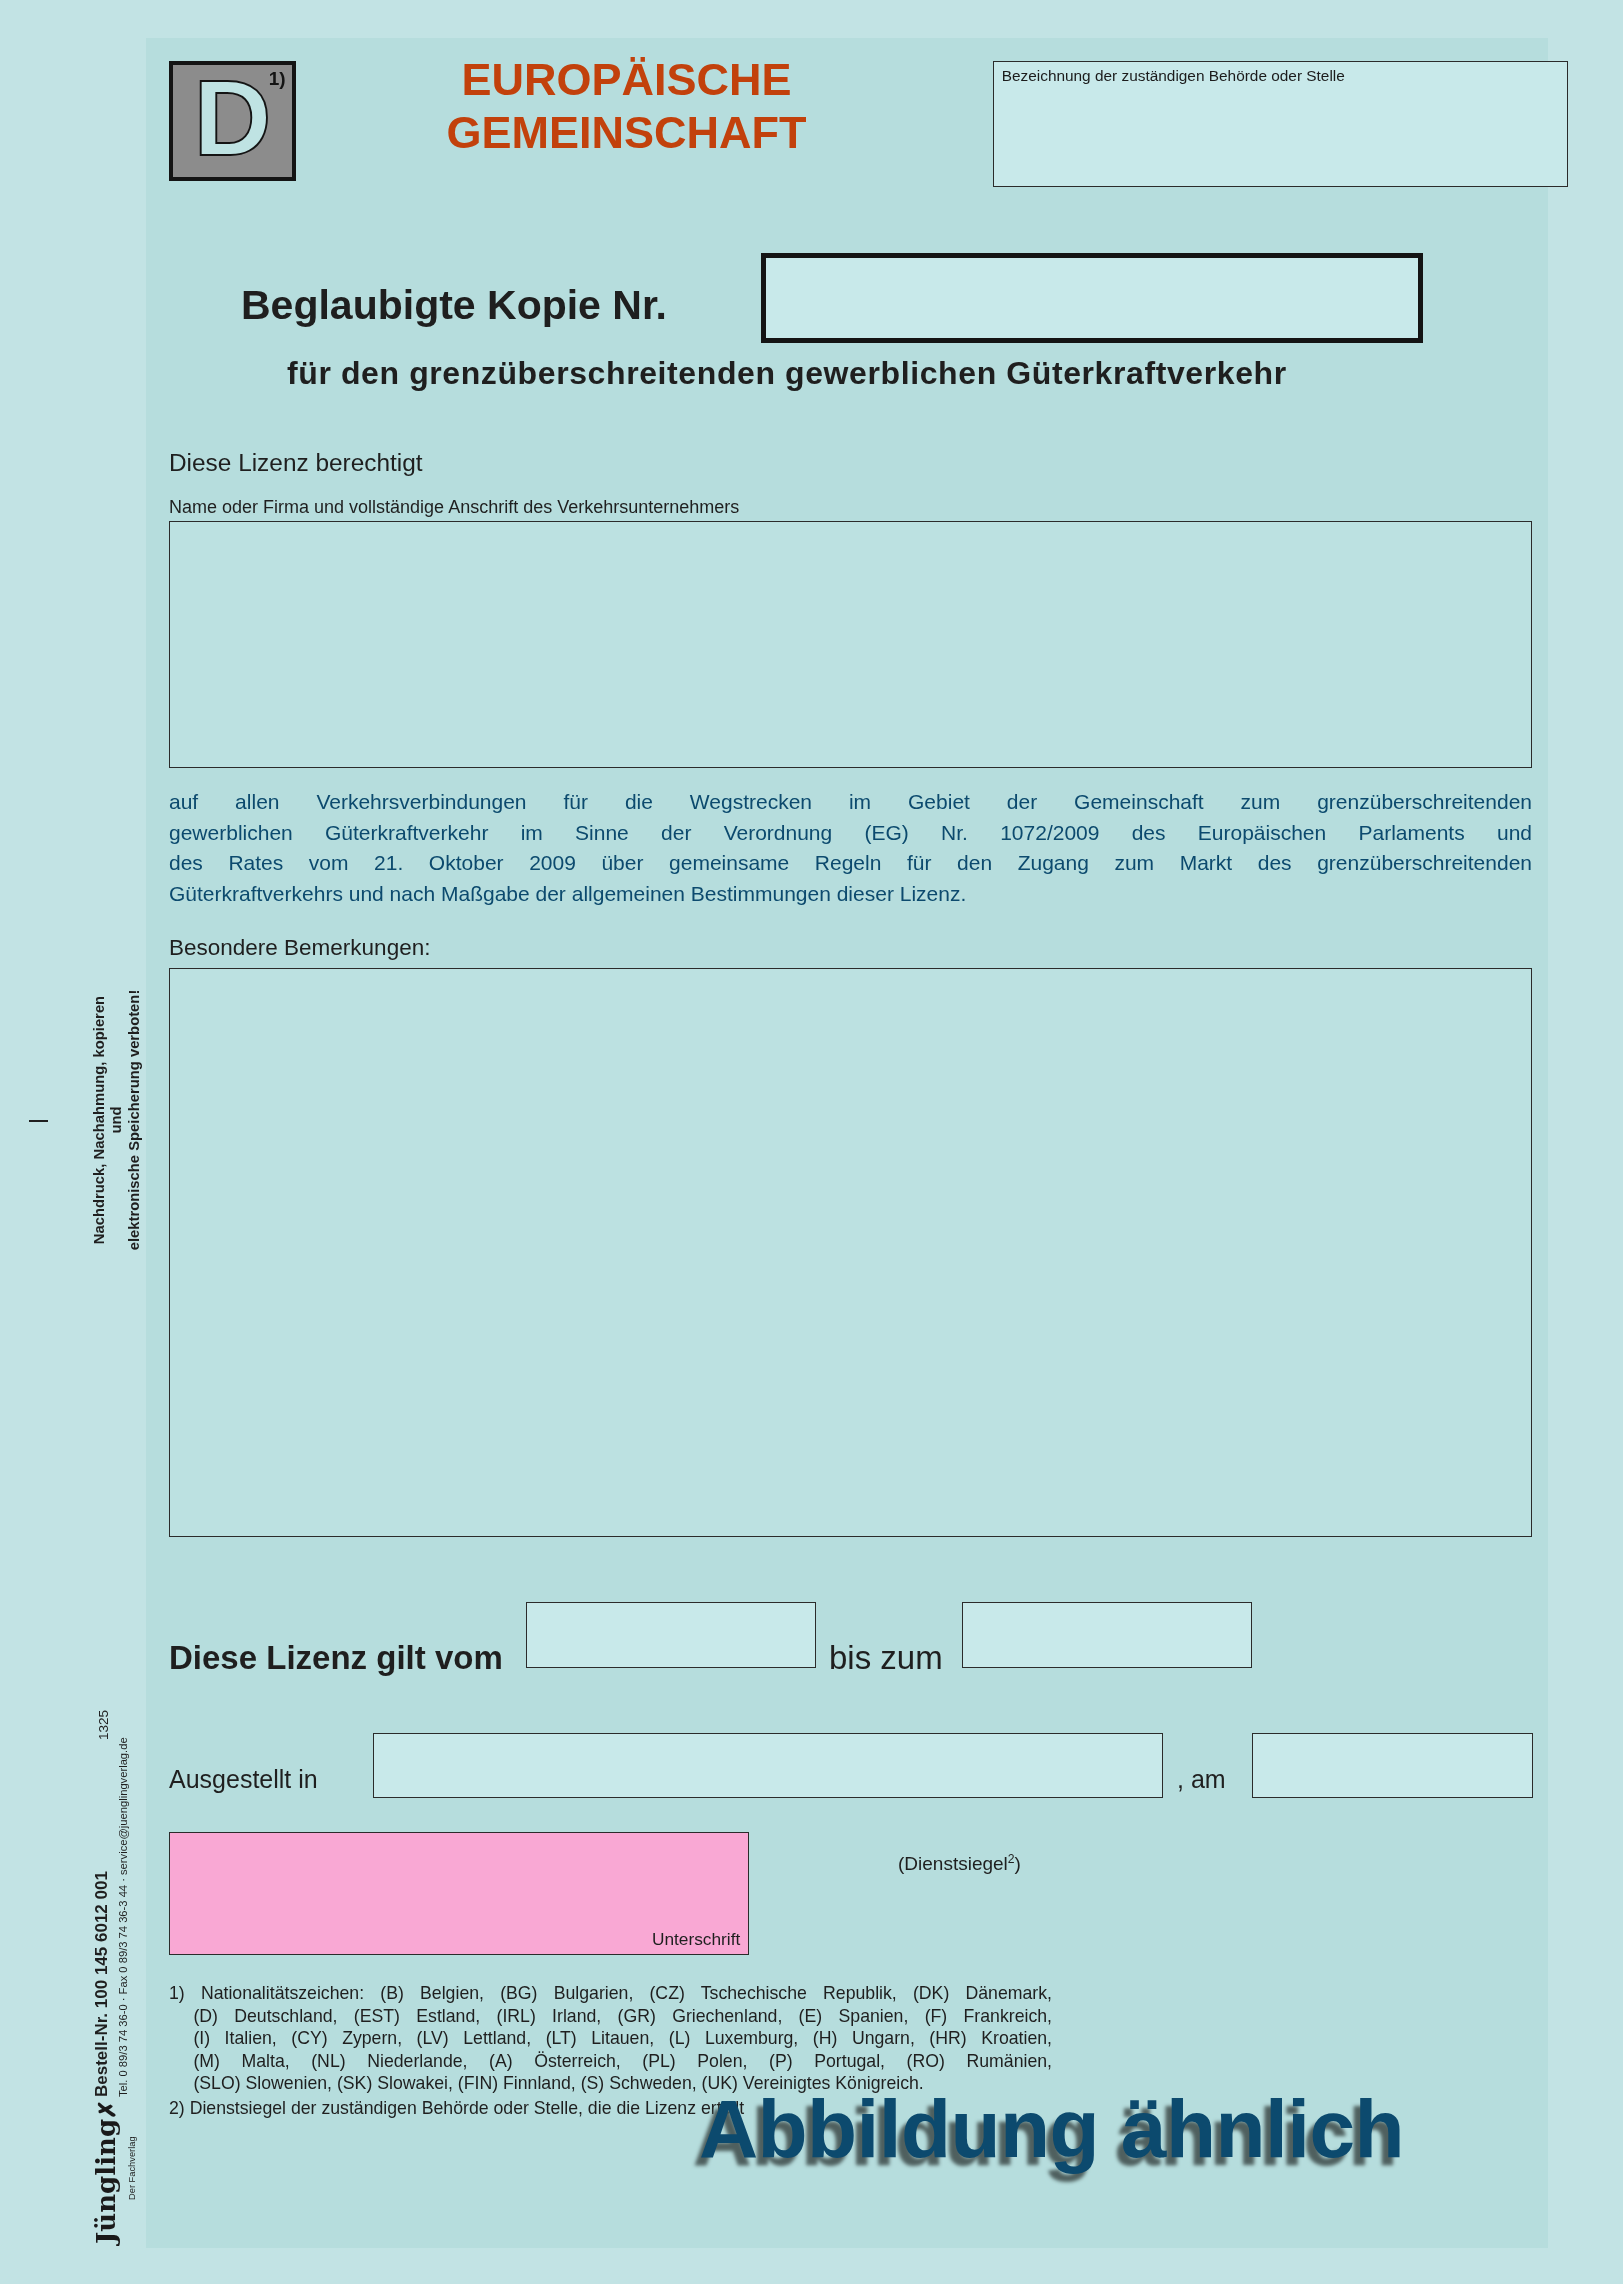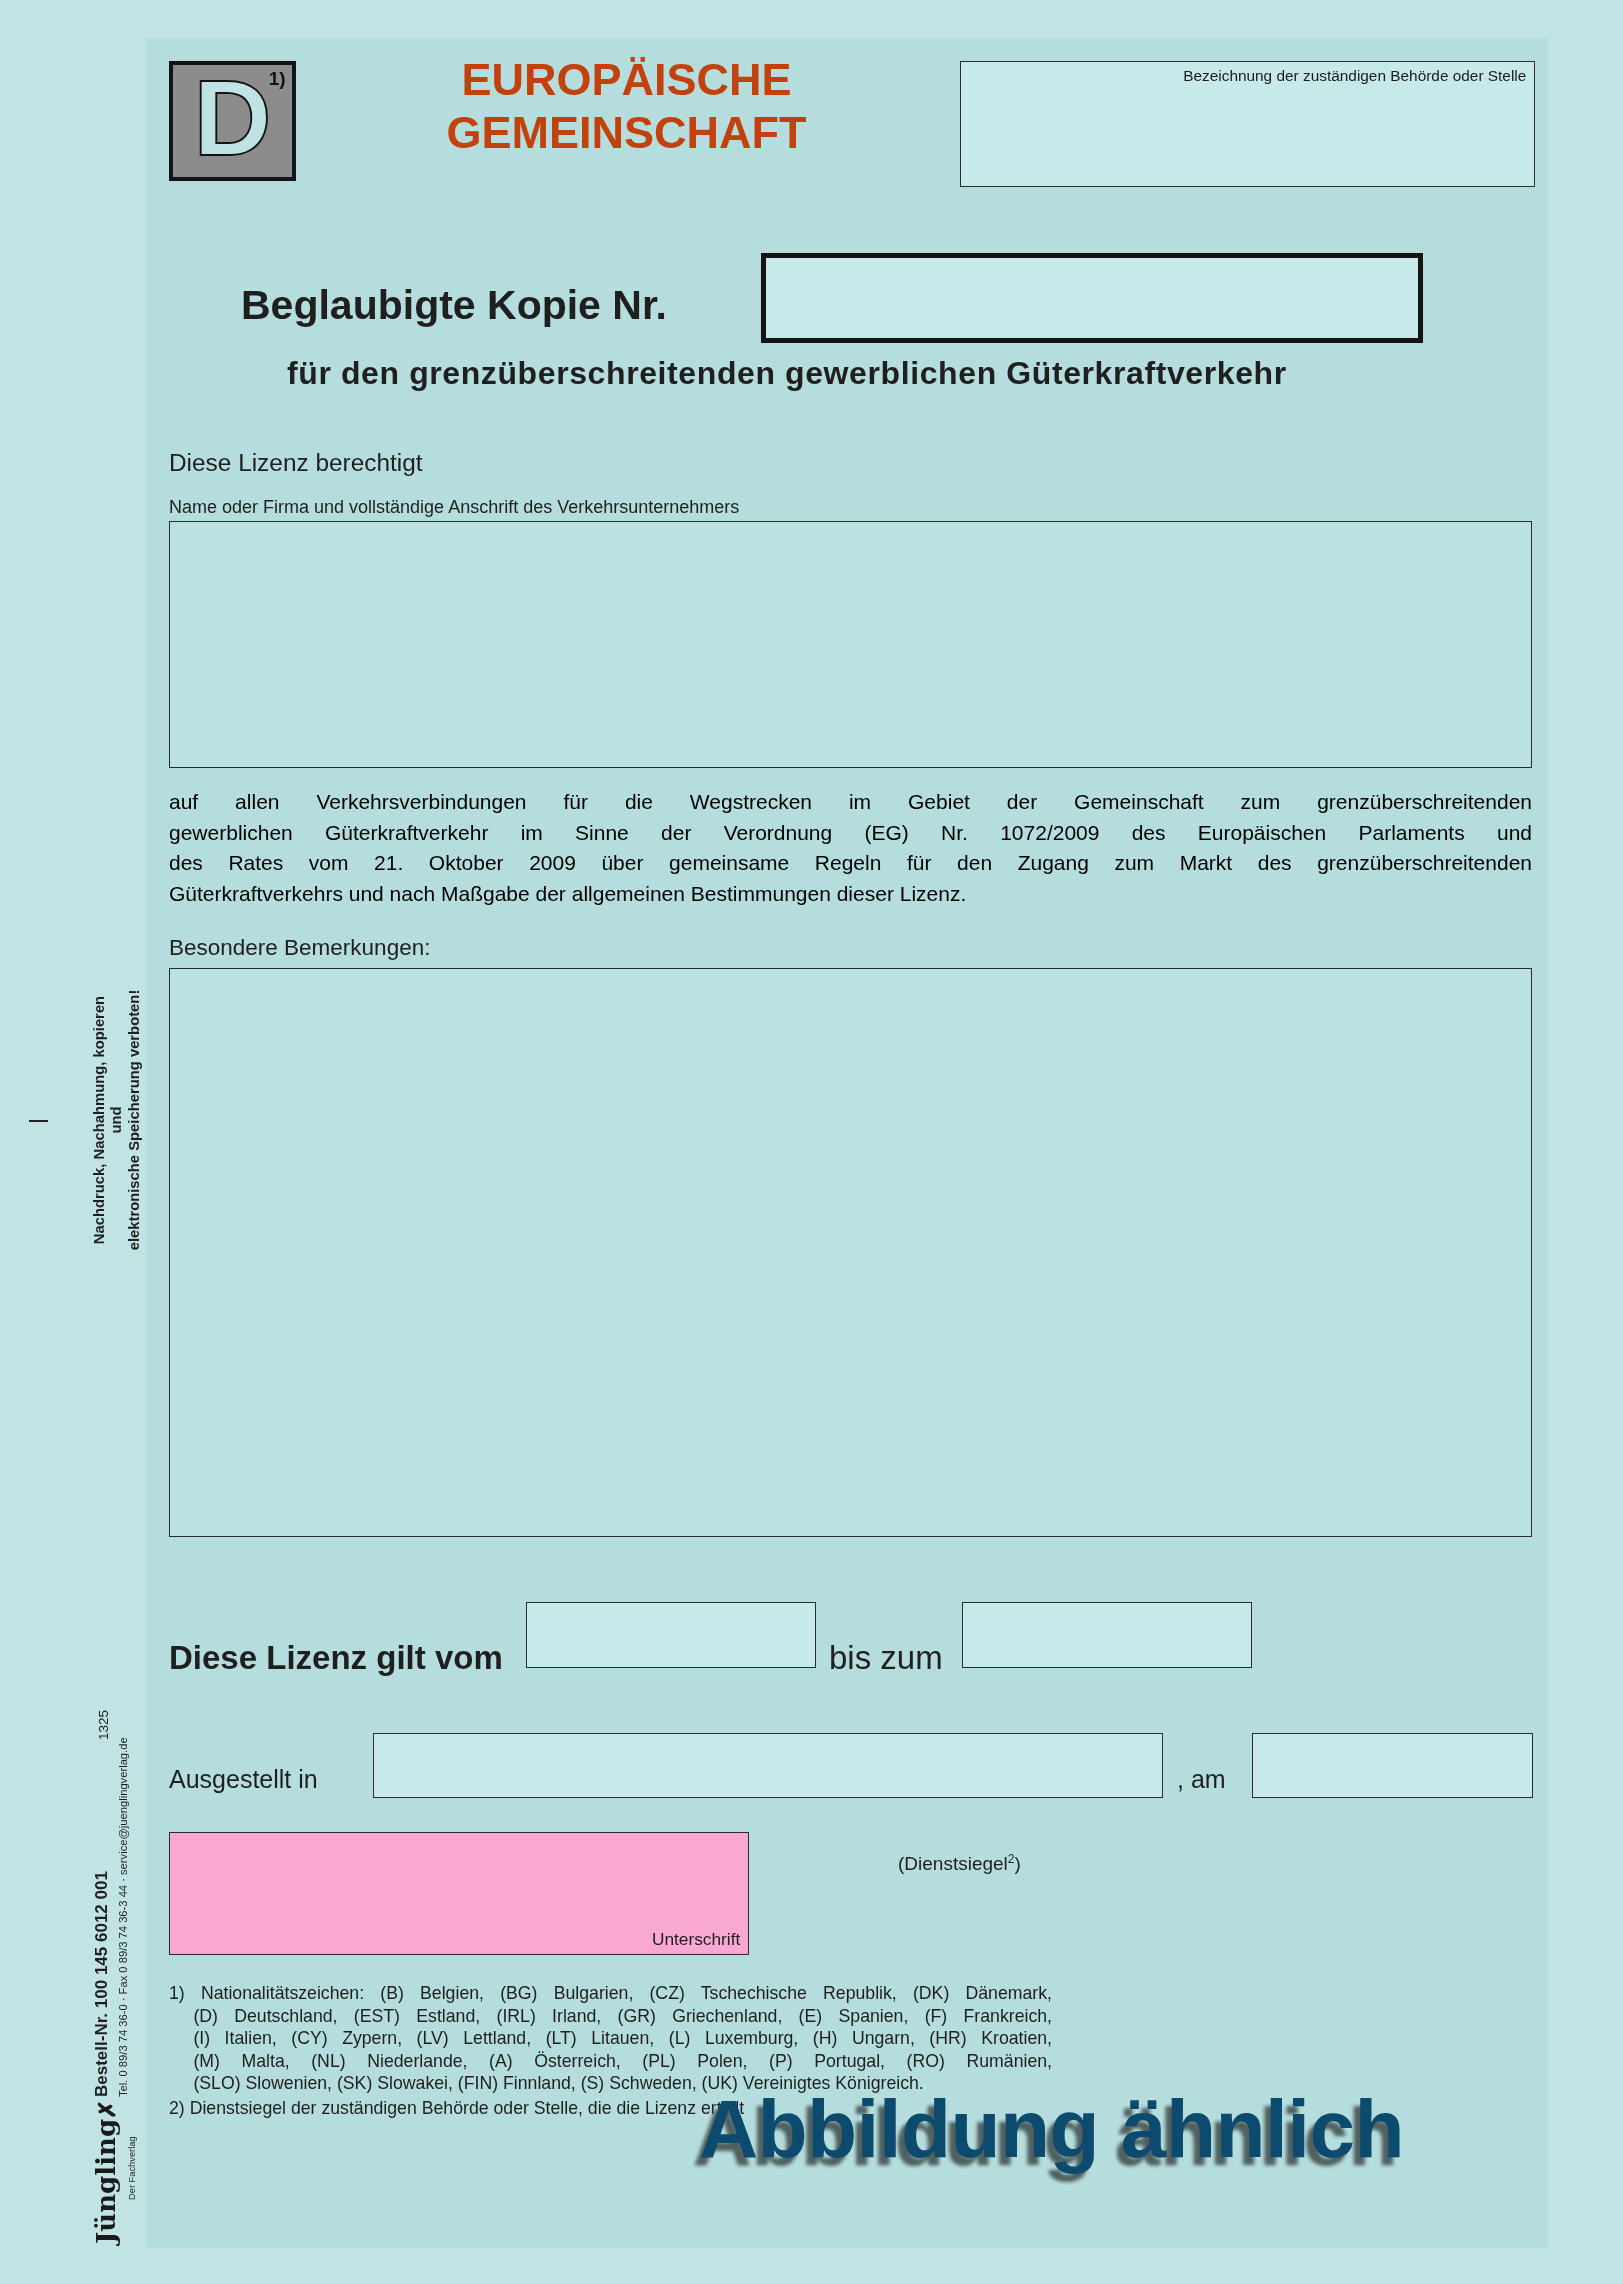--- a/index.html
+++ b/index.html
@@ -17,39 +17,39 @@
 
   
   #d-box { left:23px; top:23px; width:127px; height:120px;
     background:#8c8c8c; border:4.5px solid #141414; text-align:center; }
   #d-letter { display:block; margin-top:1.3px; font-size:108px; line-height:104px; font-weight:bold;
     color:#bfe3e3; -webkit-text-stroke:1.9px #141414; }
   #d-ref { position:absolute; top:2.6px; right:6.4px; font-size:19px; font-weight:bold;
     color:#141414; -webkit-text-stroke:0; }
   #title { left:262px; top:15.4px; width:437px; text-align:center;
     font-size:45px; line-height:53px; font-weight:bold; color:#c2410c; }
-  #authority-box { left:814px; top:23px; width:575px; height:126px;
-    border:1.3px solid #2b2b2b; background:#c8e9ea; padding:5.1px 7.7px;text-align:right; }
+  #authority-box { left:847px; top:23px; width:575px; height:126px;
+    border:1.3px solid #2b2b2b; background:#c8e9ea; padding:5.1px 7.7px; }
   #authority-box .lbl { font-size:15.4px; color:#1c1c1c; }
 
   
   #copy-heading { left:95px; top:244px; font-size:41px; font-weight:bold; white-space:nowrap; }
   #copy-number-box { left:615px; top:215px; width:662px; height:90px;
     border:5.8px solid #141414; background:#c8e9ea; font-size:31px; padding:6.4px; }
   #copy-subtitle { left:141px; top:317px; font-size:32px; font-weight:bold;
     letter-spacing:0.6px; white-space:nowrap; }
 
   
   #license-intro { left:23px; top:411px; font-size:24.4px; }
   #operator-label { left:23px; top:459px; font-size:18px; }
   #operator-box { left:23px; top:483px; width:1363px; height:247px;
     border:1.3px solid #2b2b2b; background:#bce1e1; font-size:22px; padding:6.4px 9px; }
 
   
-  #paragraph { left:23px; top:749px; width:1363px; font-size:21px; line-height:30.5px; color:#000000; }
+  #paragraph { left:23px; top:749px; width:1363px; font-size:21px; line-height:30.5px; color:#0c4a6e; }
   .para-line { text-align:justify; text-align-last:justify; white-space:normal; }
   .para-line.last { text-align-last:left; }
 
   #remarks-label { left:23px; top:897px; font-size:22.5px; }
   #remarks-box { left:23px; top:930px; width:1363px; height:569px;
     border:1.3px solid #2b2b2b; background:#bce1e1; font-size:22px; padding:6.4px 9px; }
 
   
   #validity-from-label { left:23px; top:1601px; font-size:33px; font-weight:bold; white-space:nowrap; }
   #validity-from-box { left:380px; top:1564px; width:290px; height:66px;

